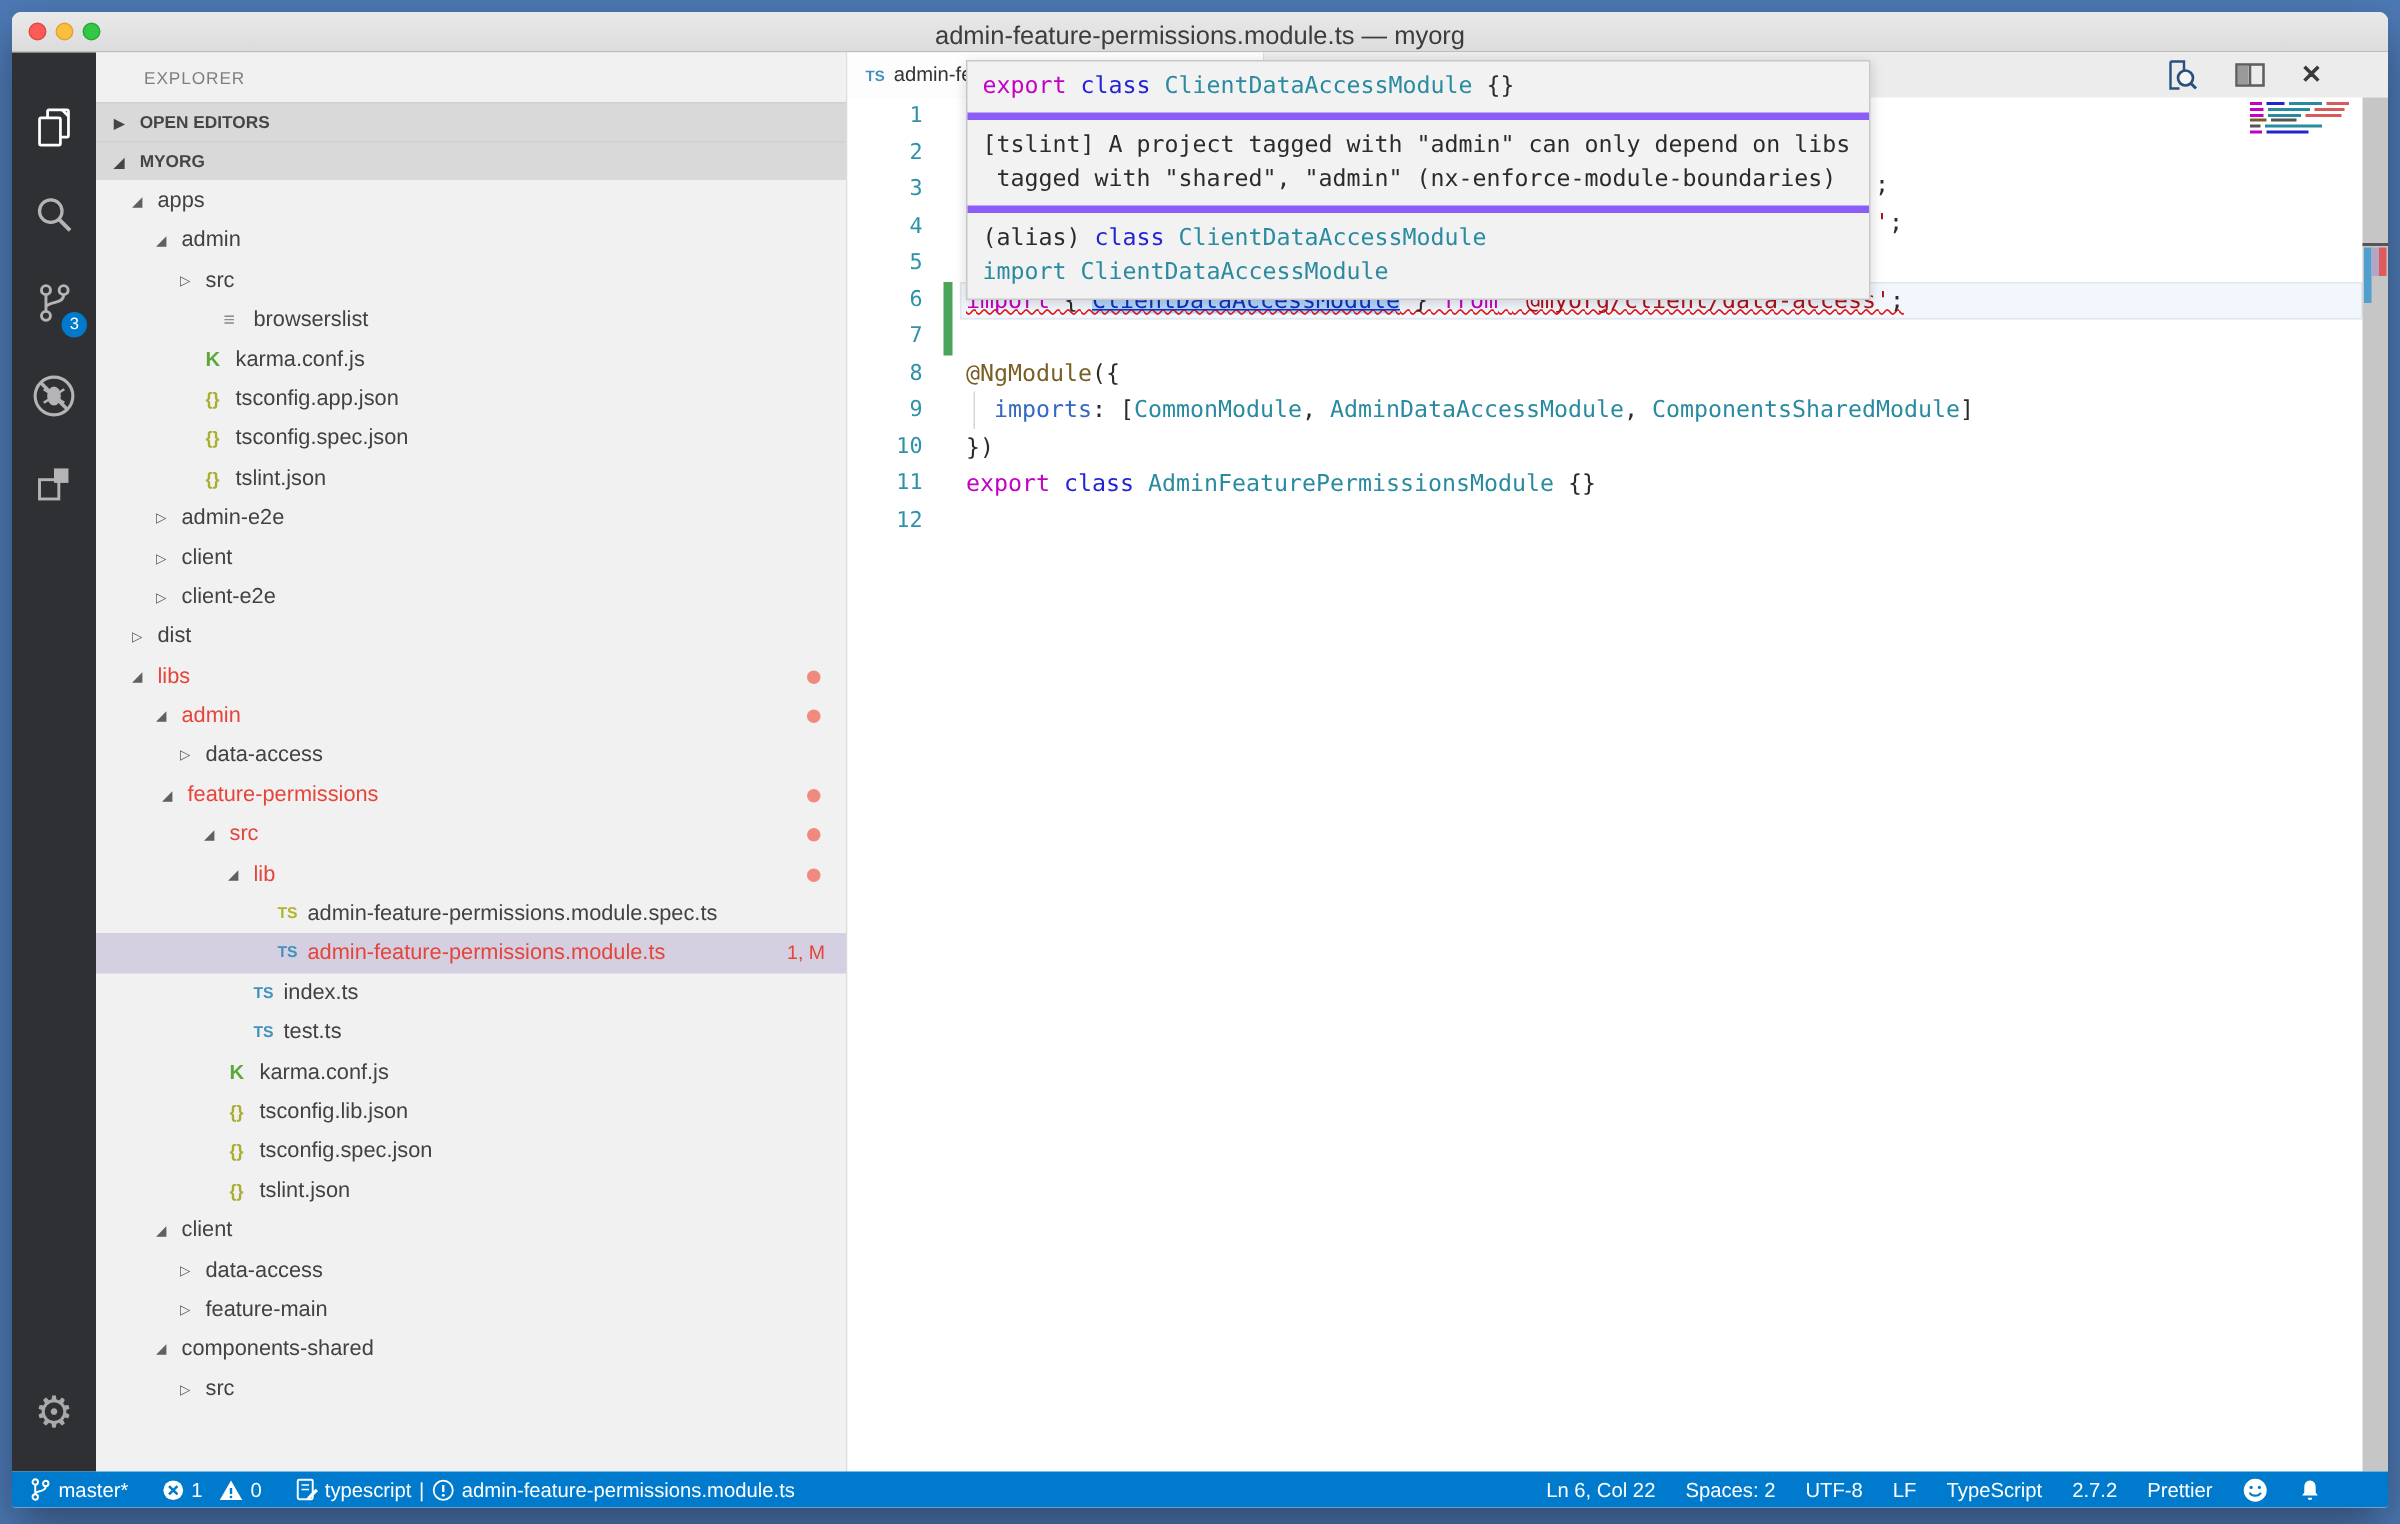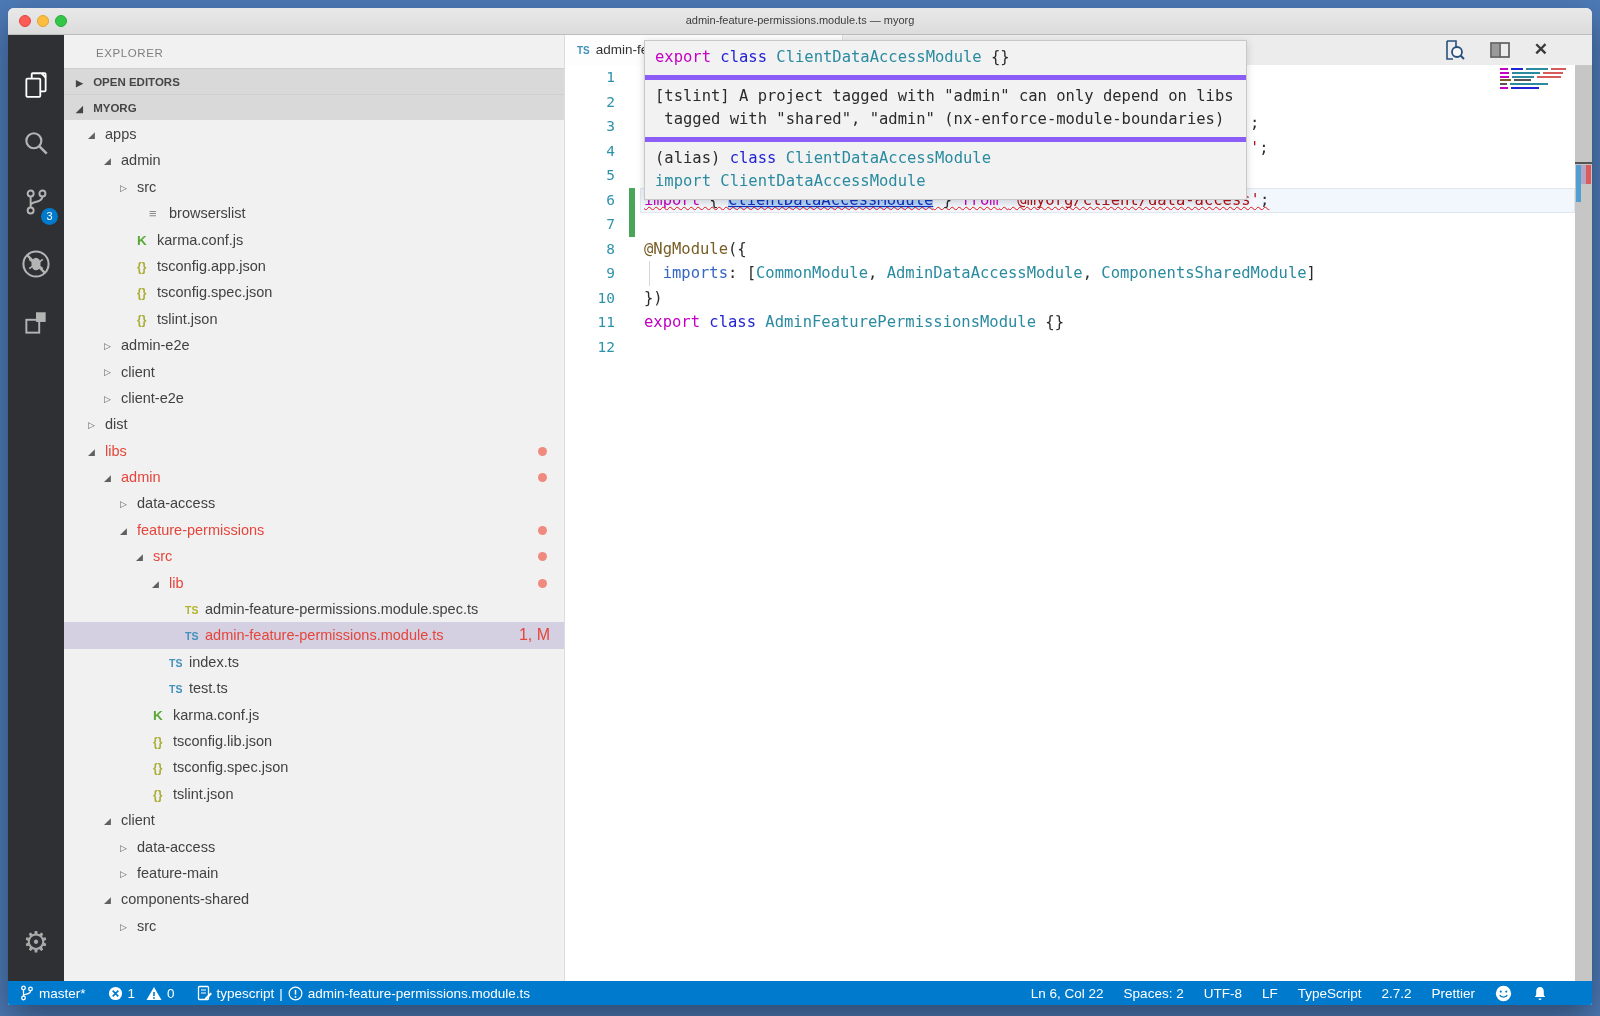--- a/index.html
+++ b/index.html
@@ -7,21 +7,21 @@
   body { background:#4d7ab6; font-family:"Liberation Sans", sans-serif; position:relative; }
 
   #window { position:absolute; left:8px; top:8px; width:1584px; height:997px;
     border-radius:6px 6px 2px 2px; overflow:hidden; box-shadow:0 14px 34px rgba(0,0,0,.40);
     background:#fff; }
 
   
   .titlebar { position:absolute; left:0; top:0; width:100%; height:27px;
     background:linear-gradient(#e9e9e9,#dcdcdc); border-bottom:1px solid #bdbdbd; }
   .titlebar .title { position:absolute; width:100%; text-align:center; top:6px;
-    font-size:11px; color:#3c3c3c; }
+    font-size:17px; color:#3c3c3c; }
   .tl { position:absolute; top:7px; width:12px; height:12px; border-radius:50%; }
   .tl.red   { left:11px; background:#fc5b57; border:0.5px solid #e2463f; }
   .tl.yellow{ left:29px; background:#fdbe3f; border:0.5px solid #e0a430; }
   .tl.green { left:47px; background:#33c748; border:0.5px solid #2aa83a; }
 
   
   .activitybar { position:absolute; left:0; top:27px; width:56px; height:946px; background:#2f3033; }
   .ab-icon { position:absolute; left:0; width:56px; height:50px; display:flex;
     align-items:center; justify-content:center; cursor:pointer; }
   .ab-badge { position:absolute; right:6px; bottom:2px; width:17px; height:17px; border-radius:50%;
@@ -45,21 +45,21 @@
   .trow .tw { display:inline-block; width:17px; font-size:9px; color:#606060; vertical-align:middle; }
   .trow .ficon { display:inline-block; width:20px; font-weight:bold; vertical-align:middle; }
   .trow.red > .lbl { color:#e5453a; }
   .fi-ts   { color:#4292bd; font-size:10.5px; }
   .fi-tss  { color:#b0b52f; font-size:10.5px; }
   .fi-json { color:#a9ad30; font-size:12px; }
   .fi-karma{ color:#5aa838; font-size:13.5px; }
   .fi-list { color:#8a8a8a; font-size:13px; }
   .fi-git  { color:#3e4e56; font-size:12px; }
   .dot { position:absolute; right:17px; top:9px; width:9px; height:9px; border-radius:50%; background:#f08a7f; }
-  .gitbadge { position:absolute; right:14px; top:0; font-size:16px; color:#e5453a;margin-left:44px; }
+  .gitbadge { position:absolute; right:14px; top:0; font-size:13px; color:#e5453a;margin-left:44px; }
 
   
   .editor { position:absolute; left:557px; top:27px; width:1027px; height:946px; background:#fff; }
   .tabbar { position:absolute; left:0; top:0; width:100%; height:30px; background:#ececec; }
   .tab { position:absolute; left:0; top:0; height:30px; background:#fdfdfd; padding:0 24px 0 12px;
     font-size:13.5px; color:#333; line-height:30px; border-right:1px solid #dcdcdc; cursor:pointer; }
   .tab .fi-ts { font-size:10px; margin-right:6px; font-weight:bold; }
   .ed-actions { position:absolute; right:44px; top:3px; display:flex; gap:22px; align-items:center; }
   .ed-actions > span { cursor:pointer; display:inline-flex; }
 
@@ -181,21 +181,21 @@
         <div class="trow" style="padding-left: 56px;"><span class="tw"></span><span class="ficon fi-json">{}</span><span class="lbl">tsconfig.app.json</span></div>
         <div class="trow" style="padding-left: 56px;"><span class="tw"></span><span class="ficon fi-json">{}</span><span class="lbl">tsconfig.spec.json</span></div>
         <div class="trow" style="padding-left: 56px;"><span class="tw"></span><span class="ficon fi-json">{}</span><span class="lbl">tslint.json</span></div>
         <div class="trow" style="padding-left: 40px;"><span class="tw">▷</span><span class="lbl">admin-e2e</span></div>
         <div class="trow" style="padding-left: 40px;"><span class="tw">▷</span><span class="lbl">client</span></div>
         <div class="trow" style="padding-left: 40px;"><span class="tw">▷</span><span class="lbl">client-e2e</span></div>
         <div class="trow" style="padding-left: 24px;"><span class="tw">▷</span><span class="lbl">dist</span></div>
         <div class="trow red" style="padding-left: 24px;"><span class="tw">◢</span><span class="lbl">libs</span><span class="dot"></span></div>
         <div class="trow red" style="padding-left: 40px;"><span class="tw">◢</span><span class="lbl">admin</span><span class="dot"></span></div>
         <div class="trow" style="padding-left: 56px;"><span class="tw">▷</span><span class="lbl">data-access</span></div>
-        <div class="trow red" style="padding-left: 56px;"><span class="tw">◢</span><span class="lbl">feature-permissions</span><span class="dot"></span></div>
+        <div class="trow red" style="padding-left: 44px;"><span class="tw">◢</span><span class="lbl">feature-permissions</span><span class="dot"></span></div>
         <div class="trow red" style="padding-left: 72px;"><span class="tw">◢</span><span class="lbl">src</span><span class="dot"></span></div>
         <div class="trow red" style="padding-left: 88px;"><span class="tw">◢</span><span class="lbl">lib</span><span class="dot"></span></div>
         <div class="trow" style="padding-left: 104px;"><span class="tw"></span><span class="ficon fi-tss">TS</span><span class="lbl">admin-feature-permissions.module.spec.ts</span></div>
         <div class="trow red sel" style="padding-left: 104px;"><span class="tw"></span><span class="ficon fi-ts">TS</span><span class="lbl">admin-feature-permissions.module.ts</span><span class="gitbadge">1, M</span></div>
         <div class="trow" style="padding-left: 88px;"><span class="tw"></span><span class="ficon fi-ts">TS</span><span class="lbl">index.ts</span></div>
         <div class="trow" style="padding-left: 88px;"><span class="tw"></span><span class="ficon fi-ts">TS</span><span class="lbl">test.ts</span></div>
         <div class="trow" style="padding-left: 72px;"><span class="tw"></span><span class="ficon fi-karma">K</span><span class="lbl">karma.conf.js</span></div>
         <div class="trow" style="padding-left: 72px;"><span class="tw"></span><span class="ficon fi-json">{}</span><span class="lbl">tsconfig.lib.json</span></div>
         <div class="trow" style="padding-left: 72px;"><span class="tw"></span><span class="ficon fi-json">{}</span><span class="lbl">tsconfig.spec.json</span></div>
         <div class="trow" style="padding-left: 72px;"><span class="tw"></span><span class="ficon fi-json">{}</span><span class="lbl">tslint.json</span></div>

